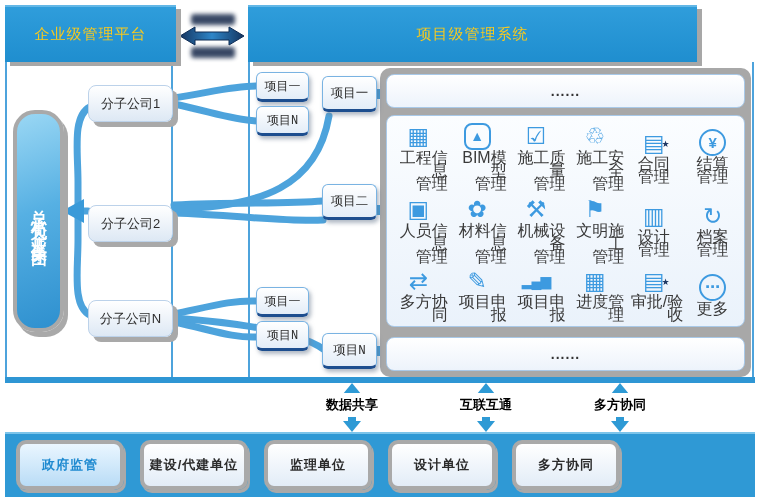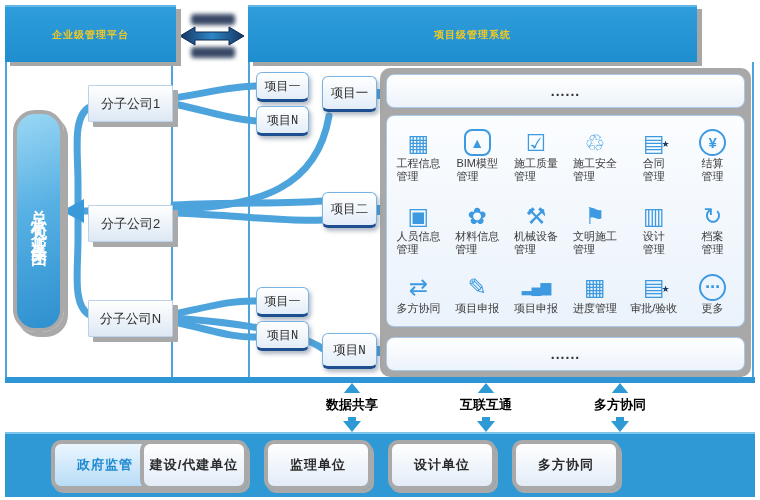--- a/index.html
+++ b/index.html
@@ -2,38 +2,38 @@
 <html><head>
 <meta charset="utf-8">
 <style>
   html,body{margin:0;padding:0;background:#fff;}
   #stage{position:relative;width:760px;height:500px;background:#fff;overflow:hidden;
          font-family:"Liberation Sans","DejaVu Sans",sans-serif;}
   #stage *{box-sizing:border-box;}
   .abs{position:absolute;}
 
   
-  .hdr{background:linear-gradient(180deg,#2f9ddb,#1f8ecf);color:#f7c91f;font-weight:bold;
-       font-size:10px;display:flex;align-items:center;justify-content:center;
+  .hdr{background:linear-gradient(180deg,#2f9ddb,#1f8ecf);color:#f7c91f;font-weight:normal;
+       font-size:15px;display:flex;align-items:center;justify-content:center;
        box-shadow:5px 4px 0 #a7a7a7;border-top:2px solid #63b7e6;z-index:3;letter-spacing:1px;}
 
   
   .vline{width:2px;background:#4da3dc;z-index:1;}
   .hbar{background:#2e96d4;z-index:1;}
 
   
   .group-box{width:51px;height:222px;left:13px;top:110px;border-radius:22px;
       background:linear-gradient(160deg,#9ad7f4,#56b0e3 45%,#2e90cf);
       border:4px solid #a9a9a9;box-shadow:4px 5px 0 #a9a9a9;
       display:flex;align-items:center;justify-content:center;z-index:3;}
   .group-box span{writing-mode:vertical-rl;color:#fff;font-weight:bold;font-size:16px;
       letter-spacing:7px;}
 
   
-  .sub{left:88px;width:85px;height:37px;border-radius:1px;
+  .sub{left:88px;width:85px;height:37px;border-radius:8px;
       background:linear-gradient(180deg,#ffffff,#dde8f4);
       border:1px solid #bcd2ea;box-shadow:5px 5px 0 #a9a9a9;
       display:flex;align-items:center;justify-content:center;
       font-size:13px;color:#2e2e2e;z-index:3;}
 
   
   .proj{border-radius:6px;background:linear-gradient(180deg,#ffffff,#e3edf8);
       border:1px solid #79b3e2;border-bottom:3px solid #1d4e8f;
       box-shadow:2px 3px 4px rgba(110,125,145,.55);
       display:flex;align-items:center;justify-content:center;
@@ -53,36 +53,36 @@
       z-index:3;display:grid;grid-template-columns:repeat(6,1fr);
       grid-template-rows:74px 72px 1fr;padding:3px 2px;}
   .cell{display:flex;flex-direction:column;align-items:center;justify-content:center;gap:1px;}
   .mico{color:#3d9ae0;font-size:23px;line-height:26px;height:27px;display:flex;
       align-items:center;justify-content:center;}
   .boxed{border:2.5px solid #3d9ae0;border-radius:8px;width:27px;height:27px;font-size:14px;}
   .circled{border:2.5px solid #3d9ae0;border-radius:50%;width:27px;height:27px;font-size:15px;font-weight:bold;}
   .bars{font-size:14px;letter-spacing:-1px;}
   .has-badge{position:relative;}
   .has-badge::after{content:"★";position:absolute;right:-5px;bottom:-1px;font-size:9px;color:#1f3864;}
-  .mlab{font-size:11px;line-height:13px;color:#3a3a3a;text-align:left;}
+  .mlab{font-size:16px;line-height:13px;color:#3a3a3a;text-align:right;}
   .mlab span{display:block;}
 
   
   .linklab{top:393px;width:120px;height:24px;background:#fff;z-index:4;
       display:flex;align-items:center;justify-content:center;
       font-size:13px;font-weight:600;color:#000000;}
 
   
   .bottom-strip{left:5px;top:432px;width:750px;height:65px;background:#2f99d5;
       border-top:2px solid #7cc4ea;z-index:2;}
   .stake{top:440px;width:108px;height:50px;border:4px solid #a9a9a9;border-radius:10px;
       background:linear-gradient(180deg,#ffffff,#e2ecf7);box-shadow:2px 3px 0 #a9a9a9;
       display:flex;align-items:center;justify-content:center;
       font-size:13px;font-weight:bold;color:#2b2b2b;z-index:3;letter-spacing:1px;}
-  .stake.hl{background:linear-gradient(180deg,#eaf6ff,#b9dcf6);color:#1f8ad0;margin-left:35px;}
+  .stake.hl{background:linear-gradient(180deg,#eaf6ff,#b9dcf6);color:#1f8ad0;}
 
   .smudge{background:#16284a;filter:blur(2px);opacity:.85;border-radius:3px;z-index:3;}
   svg.overlay{position:absolute;left:0;top:0;z-index:1;pointer-events:none;}
 </style>
 </head>
 <body>
 
 <div id="stage">
 
   <svg class="overlay" width="760" height="500" viewBox="0 0 760 500">
@@ -144,21 +144,21 @@
   <div class="abs sub" style="top:85px;">分子公司1</div>
   <div class="abs sub" style="top:205px;">分子公司2</div>
   <div class="abs sub" style="top:300px;">分子公司N</div>
 
   <div class="abs proj p1" style="top:72px;">项目一</div>
   <div class="abs proj p1" style="top:106px;">项目N</div>
   <div class="abs proj p1" style="top:287px;">项目一</div>
   <div class="abs proj p1" style="top:321px;">项目N</div>
 
   <div class="abs proj p2" style="top:76px;">项目一</div>
-  <div class="abs proj p2" style="top:192px;">项目二</div>
+  <div class="abs proj p2" style="top:184px;">项目二</div>
   <div class="abs proj p2" style="top:333px;">项目N</div>
 
   <div class="abs gray-wrap"></div>
   <div class="abs band" style="top:74px;height:34px;">......</div>
   <div class="abs band" style="top:337px;height:34px;">......</div>
 
   <div class="abs panel">
     <div class="cell">
       <span class="mico">▦</span>
       <div class="mlab">

